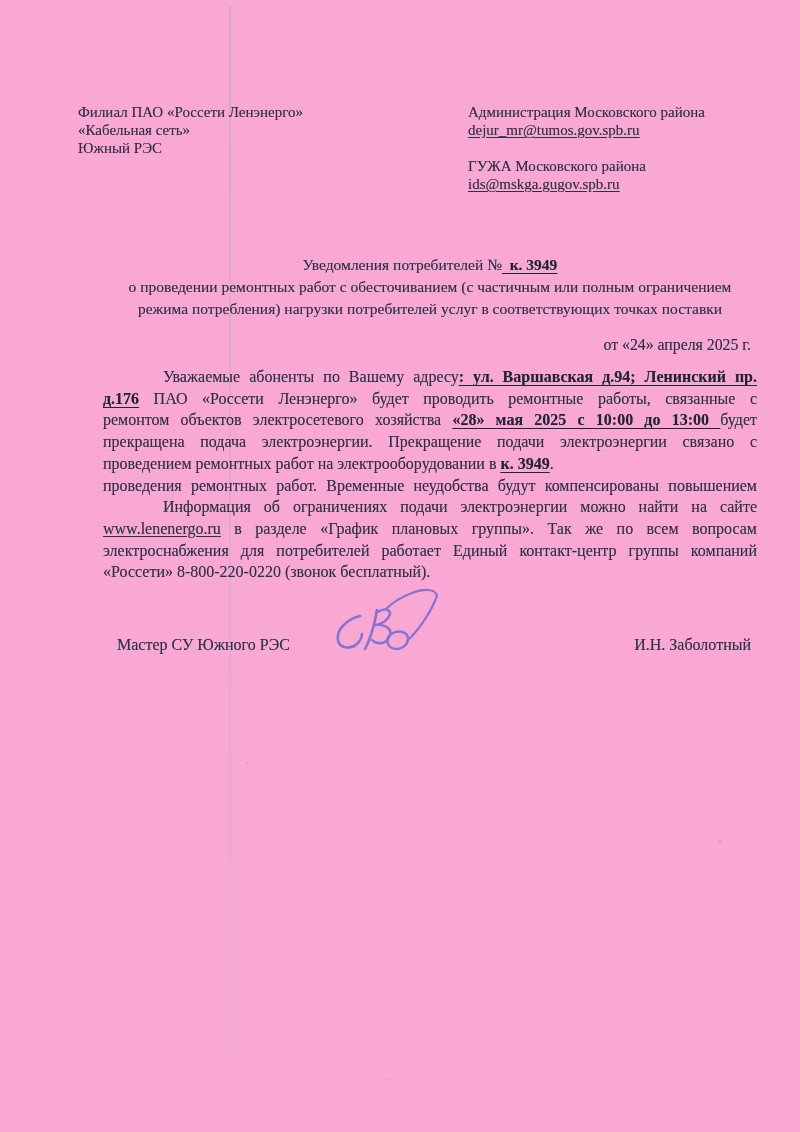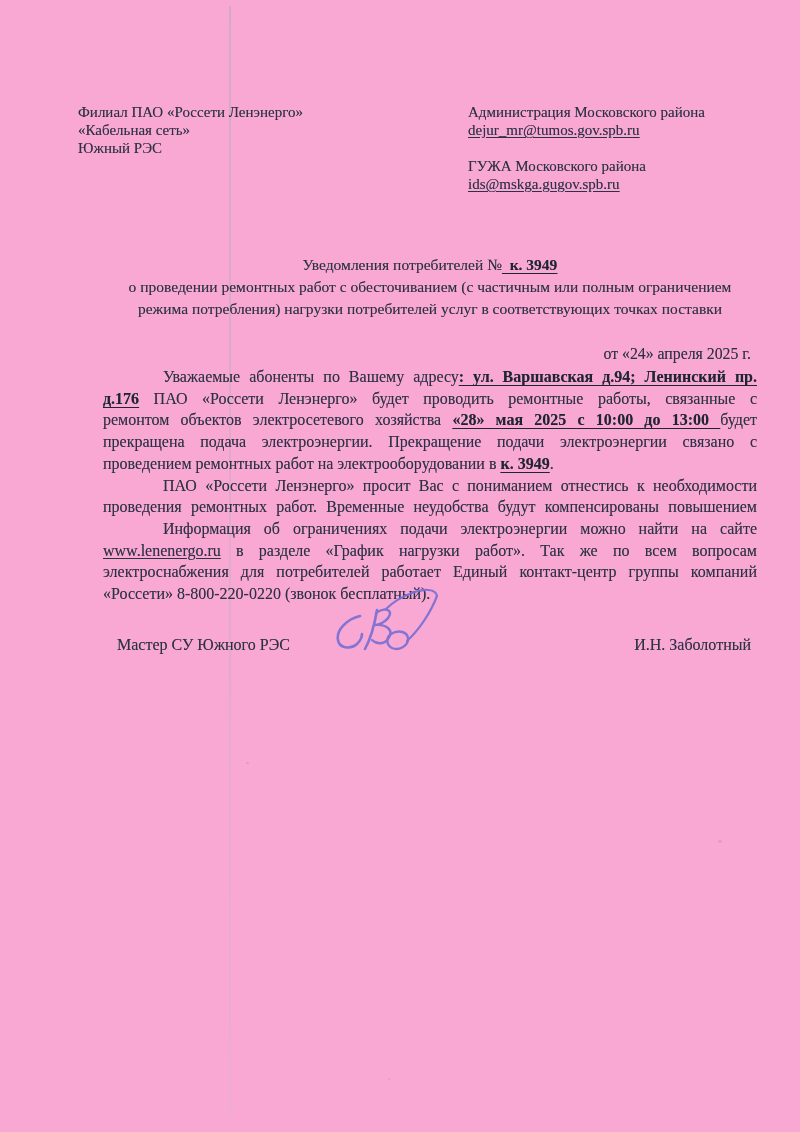--- a/index.html
+++ b/index.html
@@ -21,21 +21,21 @@
 
   
   .hdr-left  { position:absolute; left:78px;  top:103px; font-size:15px; line-height:18px; }
   .hdr-right { position:absolute; left:468px; top:103px; font-size:15px; line-height:18px; }
   .hdr-gap   { height:18px; }
   .email     { text-decoration:underline; text-underline-offset:2px; }
 
   
   .title-block { position:absolute; left:103px; top:254px; width:654px;
                  font-size:15.5px; line-height:22px; }
-  .date-line   { position:absolute; left:103px; top:345px; width:648px;
+  .date-line   { position:absolute; left:103px; top:336px; width:648px;
                  text-align:right; font-size:15.8px; }
 
   
   .body-block { position:absolute; left:103px; top:366px; width:654px;
                 font-size:16px; line-height:21.7px; }
   .b-line        { text-align:justify; text-align-last:justify; }
   .b-line.left   { text-align:justify; text-align-last:left; }
   .b-line.center { text-align:left;  text-align-last:center; }
   .b-line.indent { text-indent:60px; }
   .seg-bu { font-weight:bold; color:#1e2434; text-decoration:underline;
@@ -83,24 +83,23 @@
     </div>
 
   <div class="date-line">от «24» апреля 2025 г.</div>
 
   <div class="body-block" id="body-paragraphs">
       <div class="b-line  indent"><span>Уважаемые абоненты по Вашему адресу</span><span class="seg-bu">: ул. Варшавская д.94; Ленинский пр.</span></div>
       <div class="b-line "><span class="seg-bu">д.176</span><span> ПАО «Россети Ленэнерго» будет проводить ремонтные работы, связанные с</span></div>
       <div class="b-line "><span>ремонтом объектов электросетевого хозяйства </span><span class="seg-bu">«28» мая 2025 с 10:00 до 13:00 </span><span>будет</span></div>
       <div class="b-line "><span>прекращена подача электроэнергии. Прекращение подачи электроэнергии связано с</span></div>
       <div class="b-line left"><span>проведением ремонтных работ на электрооборудовании в </span><span class="seg-bu">к. 3949</span><span>.</span></div>
-      <div class="b-line  indent"><span>ПАО «Россети Ленэнерго» просит Вас с пониманием отнестись к необходимости</span></div>
       <div class="b-line "><span>проведения ремонтных работ. Временные неудобства будут компенсированы повышением</span></div>
       <div class="b-line  indent"><span>Информация об ограничениях подачи электроэнергии можно найти на сайте</span></div>
-      <div class="b-line "><span class="seg-u">www.lenenergo.ru</span><span> в разделе «График нагрузки работ». Так же по всем вопросам</span></div>
+      <div class="b-line "><span class="seg-u">www.lenenergo.ru</span><span> в разделе «График плановых группы». Так же по всем вопросам</span></div>
       <div class="b-line "><span>электроснабжения для потребителей работает Единый контакт-центр группы компаний</span></div>
       <div class="b-line left"><span>«Россети» 8-800-220-0220 (звонок бесплатный).</span></div>
     </div>
 
   <svg class="sig-svg" width="134" height="80" viewBox="0 0 134 80">
     <g fill="none" stroke="#7a70d4" stroke-linecap="round" stroke-linejoin="round" opacity="0.92">
       <path stroke-width="2.6" d="M 36,31 C 23,34 12,45 14,55 C 15,63 26,65 33,59 C 36,56 38,52 38,49"></path>
       <path stroke-width="2.6" d="M 53,25 C 51,37 47,53 41,64"></path>
       <path stroke-width="2.4" d="M 52,28 C 63,20 72,27 61,36 C 57,39 53,40 51,40 C 62,39 71,45 64,54 C 60,60 52,59 48,55"></path>
       <path stroke-width="2.4" d="M 67,49 C 75,44 84,47 84,54 C 84,61 75,66 68,63 C 62,60 62,52 67,49"></path>

